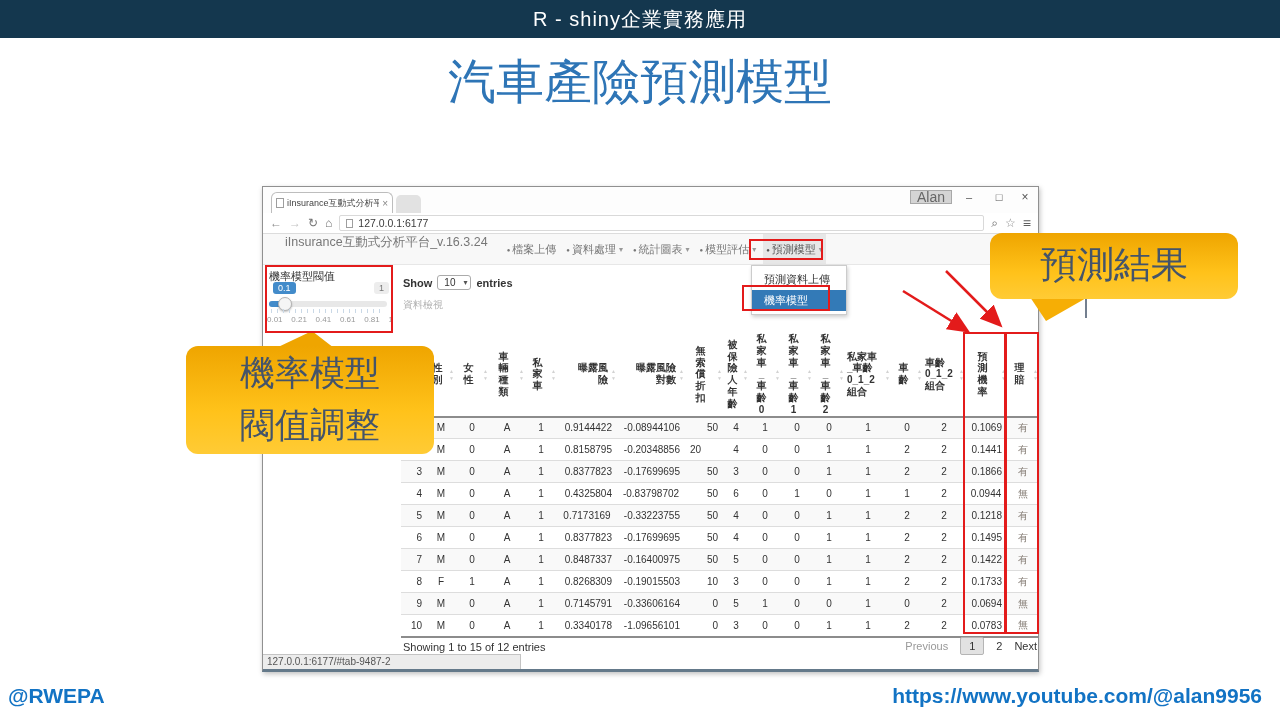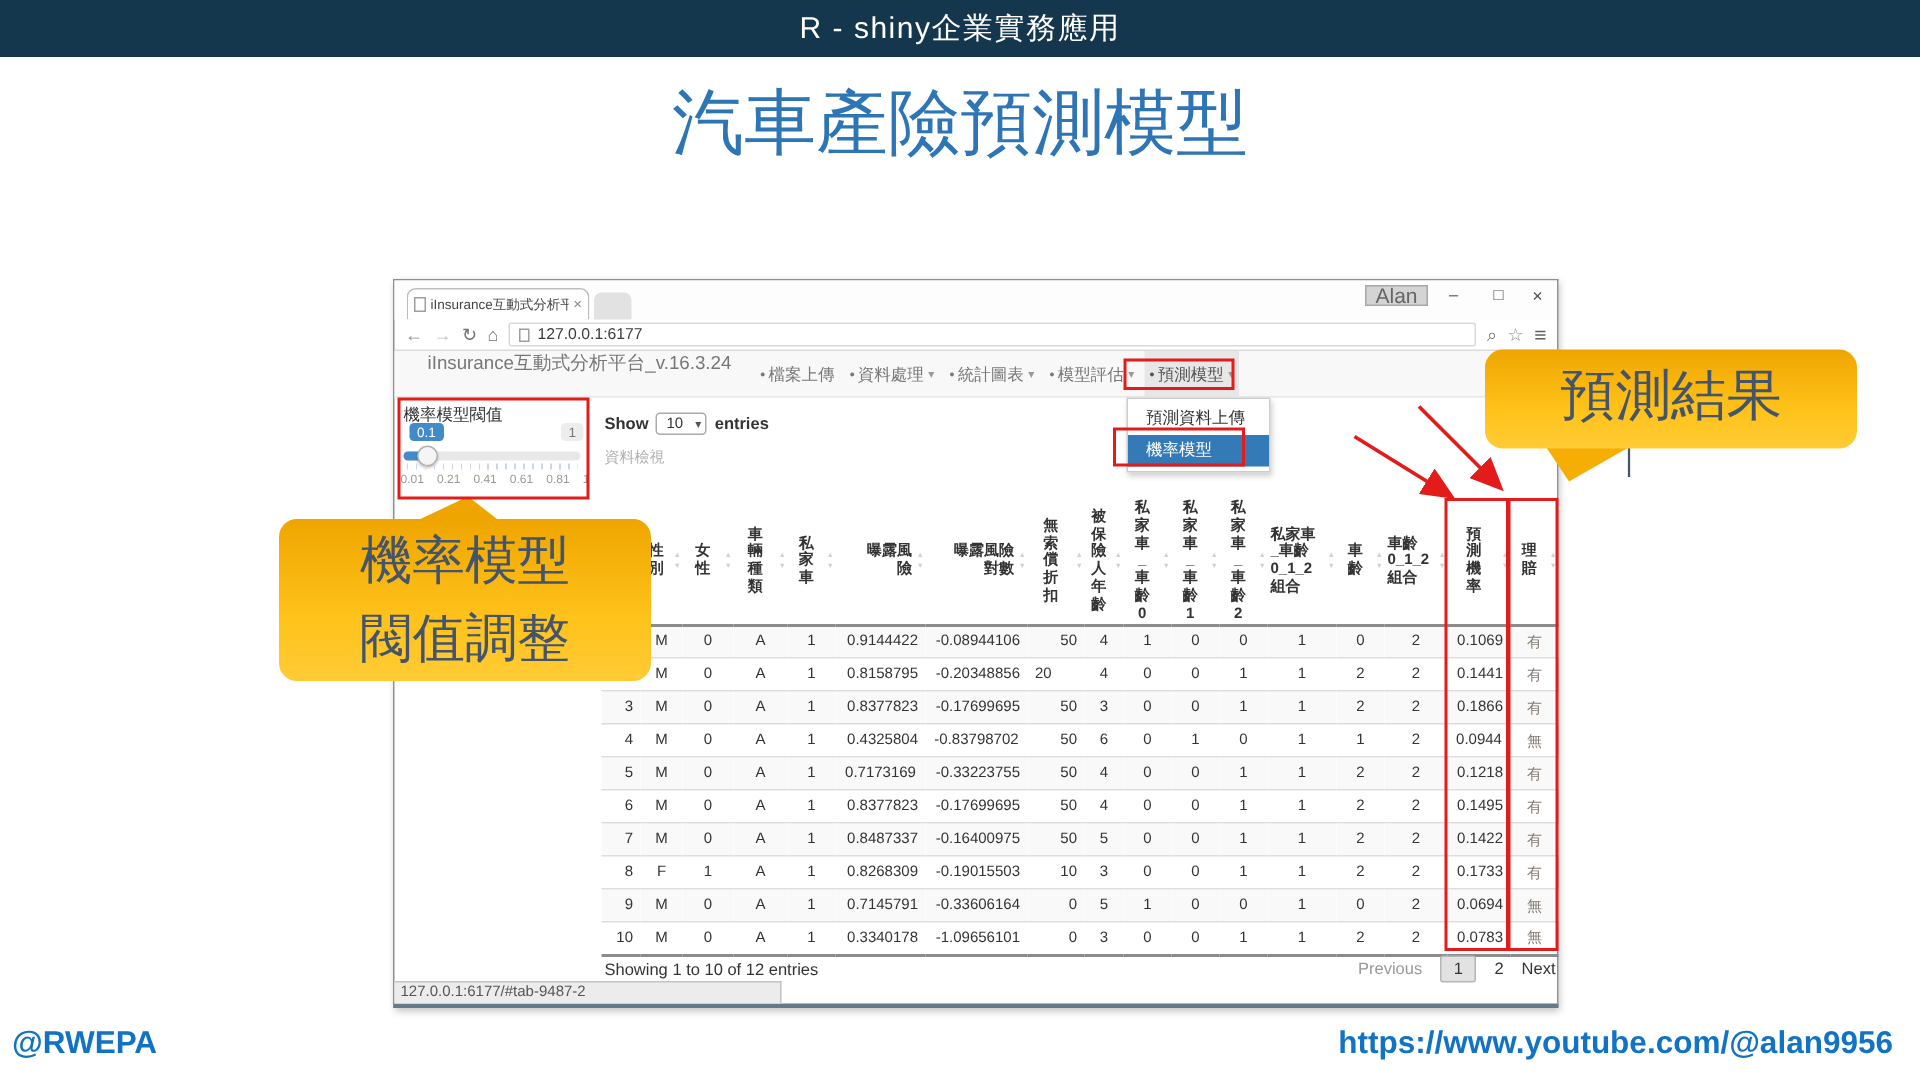--- a/index.html
+++ b/index.html
@@ -479,21 +479,21 @@
           <td style="text-align: center;">1</td>
           <td style="text-align: center;">1</td>
           <td style="text-align: center;">2</td>
           <td style="text-align: center;">2</td>
           <td style="text-align: right;">0.0783</td>
           <td class="claim" style="text-align: center;">無</td>
         </tr>
       </tbody>
   </table>
 
-  <div class="dtinfo">Showing 1 to 10 of 12 entries</div>
+  <div class="dtinfo">Showing 1 to 15 of 12 entries</div>
   <div class="paginate">
     <span class="pg-prev">Previous</span>
     <span class="pg-num current">1</span>
     <span class="pg-num">2</span>
     <span>Next</span>
   </div>
 
   <div class="statusbar">127.0.0.1:6177/#tab-9487-2</div>
 </div>
 

